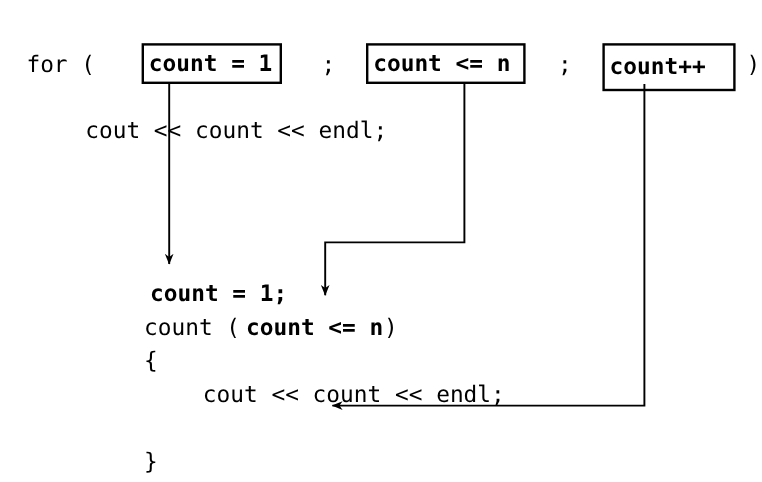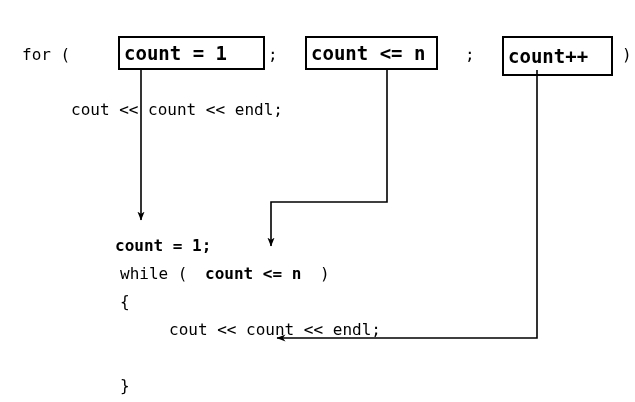--- a/index.html
+++ b/index.html
@@ -20,21 +20,21 @@
     position: absolute;
     left: 0; top: 0;
     width: 635px;
     height: 402px;
   }
 
   
   .code {
     position: absolute;
     font-family: "DejaVu Sans Mono", "Liberation Mono", monospace;
-    font-size: 16px;
+    font-size: 19px;
     line-height: 19px;
     white-space: pre;
     color: #000000;
     letter-spacing: 0px;
   }
   .bold { font-weight: bold; }
   .reg  { font-weight: normal; }
 
   
   .clause-box {
@@ -64,43 +64,43 @@
     pointer-events: none;
   }
 </style>
 </head>
 <body>
 
 <div id="stage">
 
   <span class="code reg" style="left:22px; top:45px;">for (</span>
 
-  <div class="clause-box" style="left:118px; top:36px; width:147px; height:34px;">
+  <div class="clause-box" style="left:118px; top:36px; width:117px; height:34px;">
     <span class="clause-text">count = 1</span>
   </div>
 
   <span class="code reg" style="left:268px; top:45px;">;</span>
 
   <div class="clause-box" style="left:305px; top:36px; width:133px; height:34px;">
     <span class="clause-text">count &lt;= n</span>
   </div>
 
   <span class="code reg" style="left:465px; top:45px;">;</span>
 
   <div class="clause-box" style="left:502px; top:36px; width:111px; height:40px;">
     <span class="clause-text">count++</span>
   </div>
 
   <span class="code reg" style="left:622px; top:45px;">)</span>
 
   <span class="code reg" style="left:71px; top:100px;">cout &lt;&lt; count &lt;&lt; endl;</span>
 
-  <span class="code bold" style="left:115px; top:236px;text-align:right;">count = 1;</span>
+  <span class="code bold" style="left:125px; top:236px;text-align:right;">count = 1;</span>
 
-  <span class="code reg" style="left:120px; top:264px;">while (</span>
+  <span class="code reg" style="left:120px; top:264px;">count (</span>
   <span class="code bold" style="left:205px; top:264px;">count &lt;= n</span>
   <span class="code reg" style="left:320px; top:264px;">)</span>
 
   <span class="code reg" style="left:120px; top:292px;">{</span>
 
   <span class="code reg" style="left:169px; top:320px;">cout &lt;&lt; count &lt;&lt; endl;</span>
 
 
   <span class="code reg" style="left:120px; top:376px;">}</span>
 

